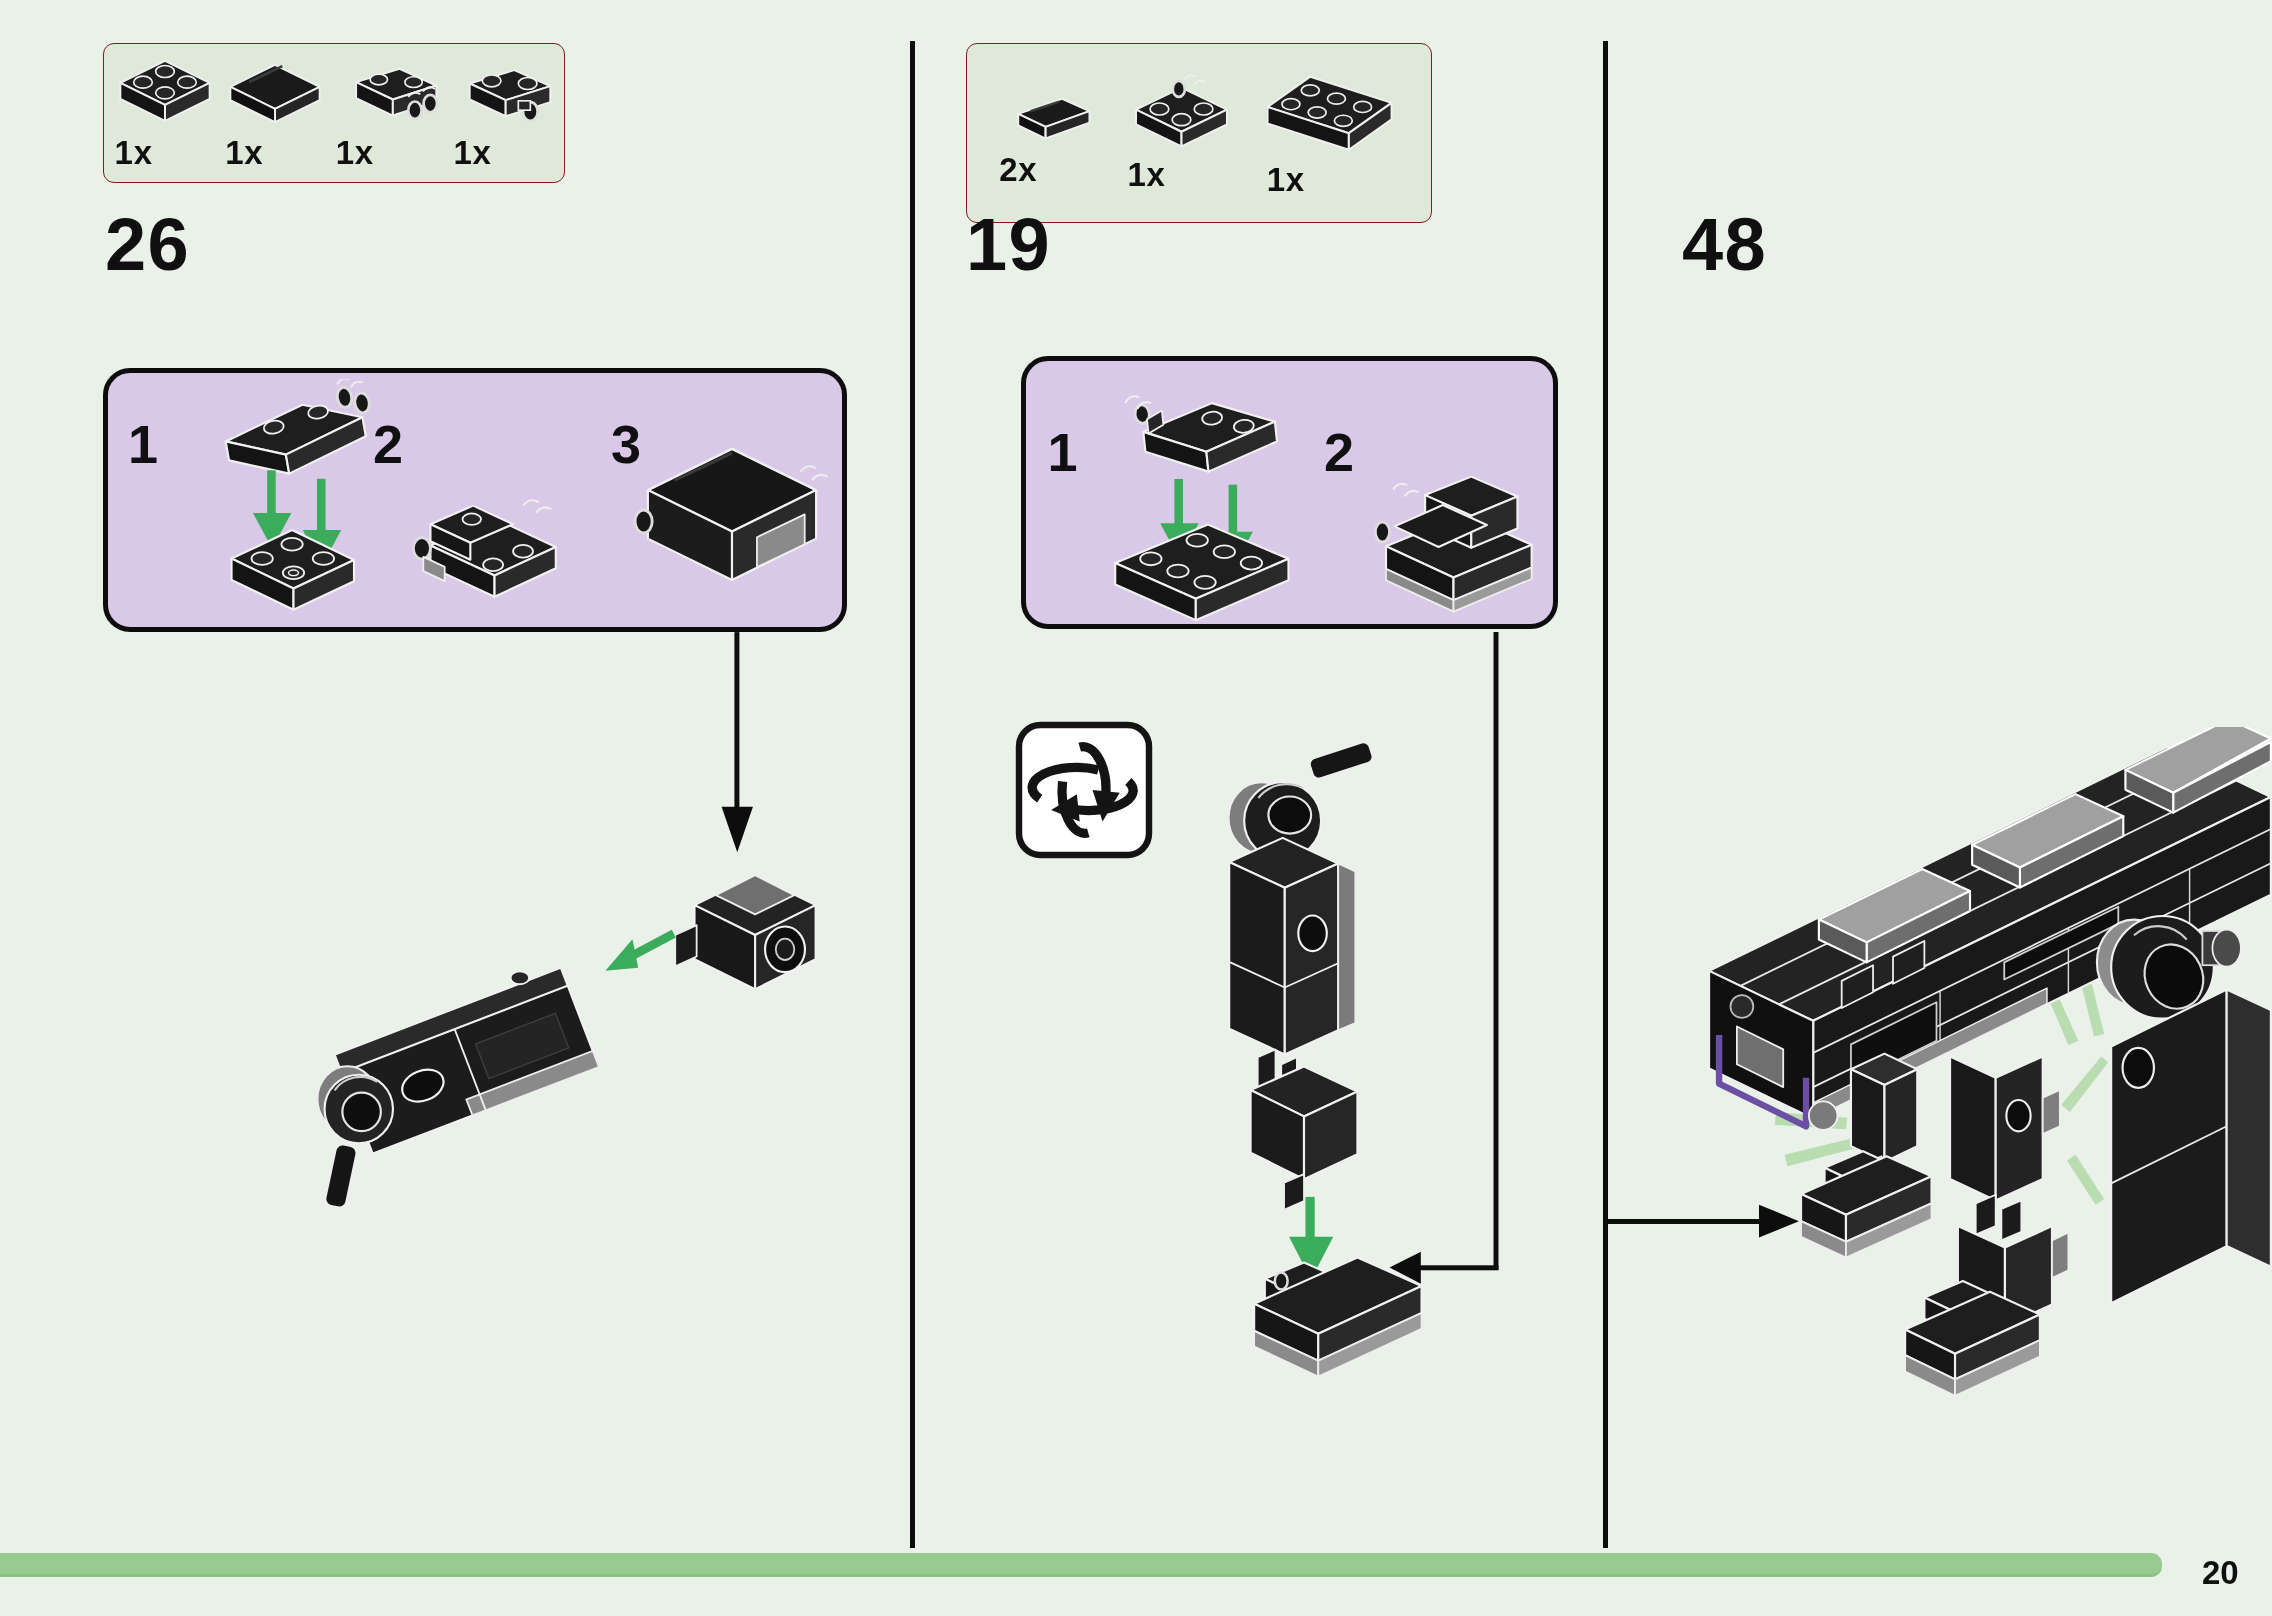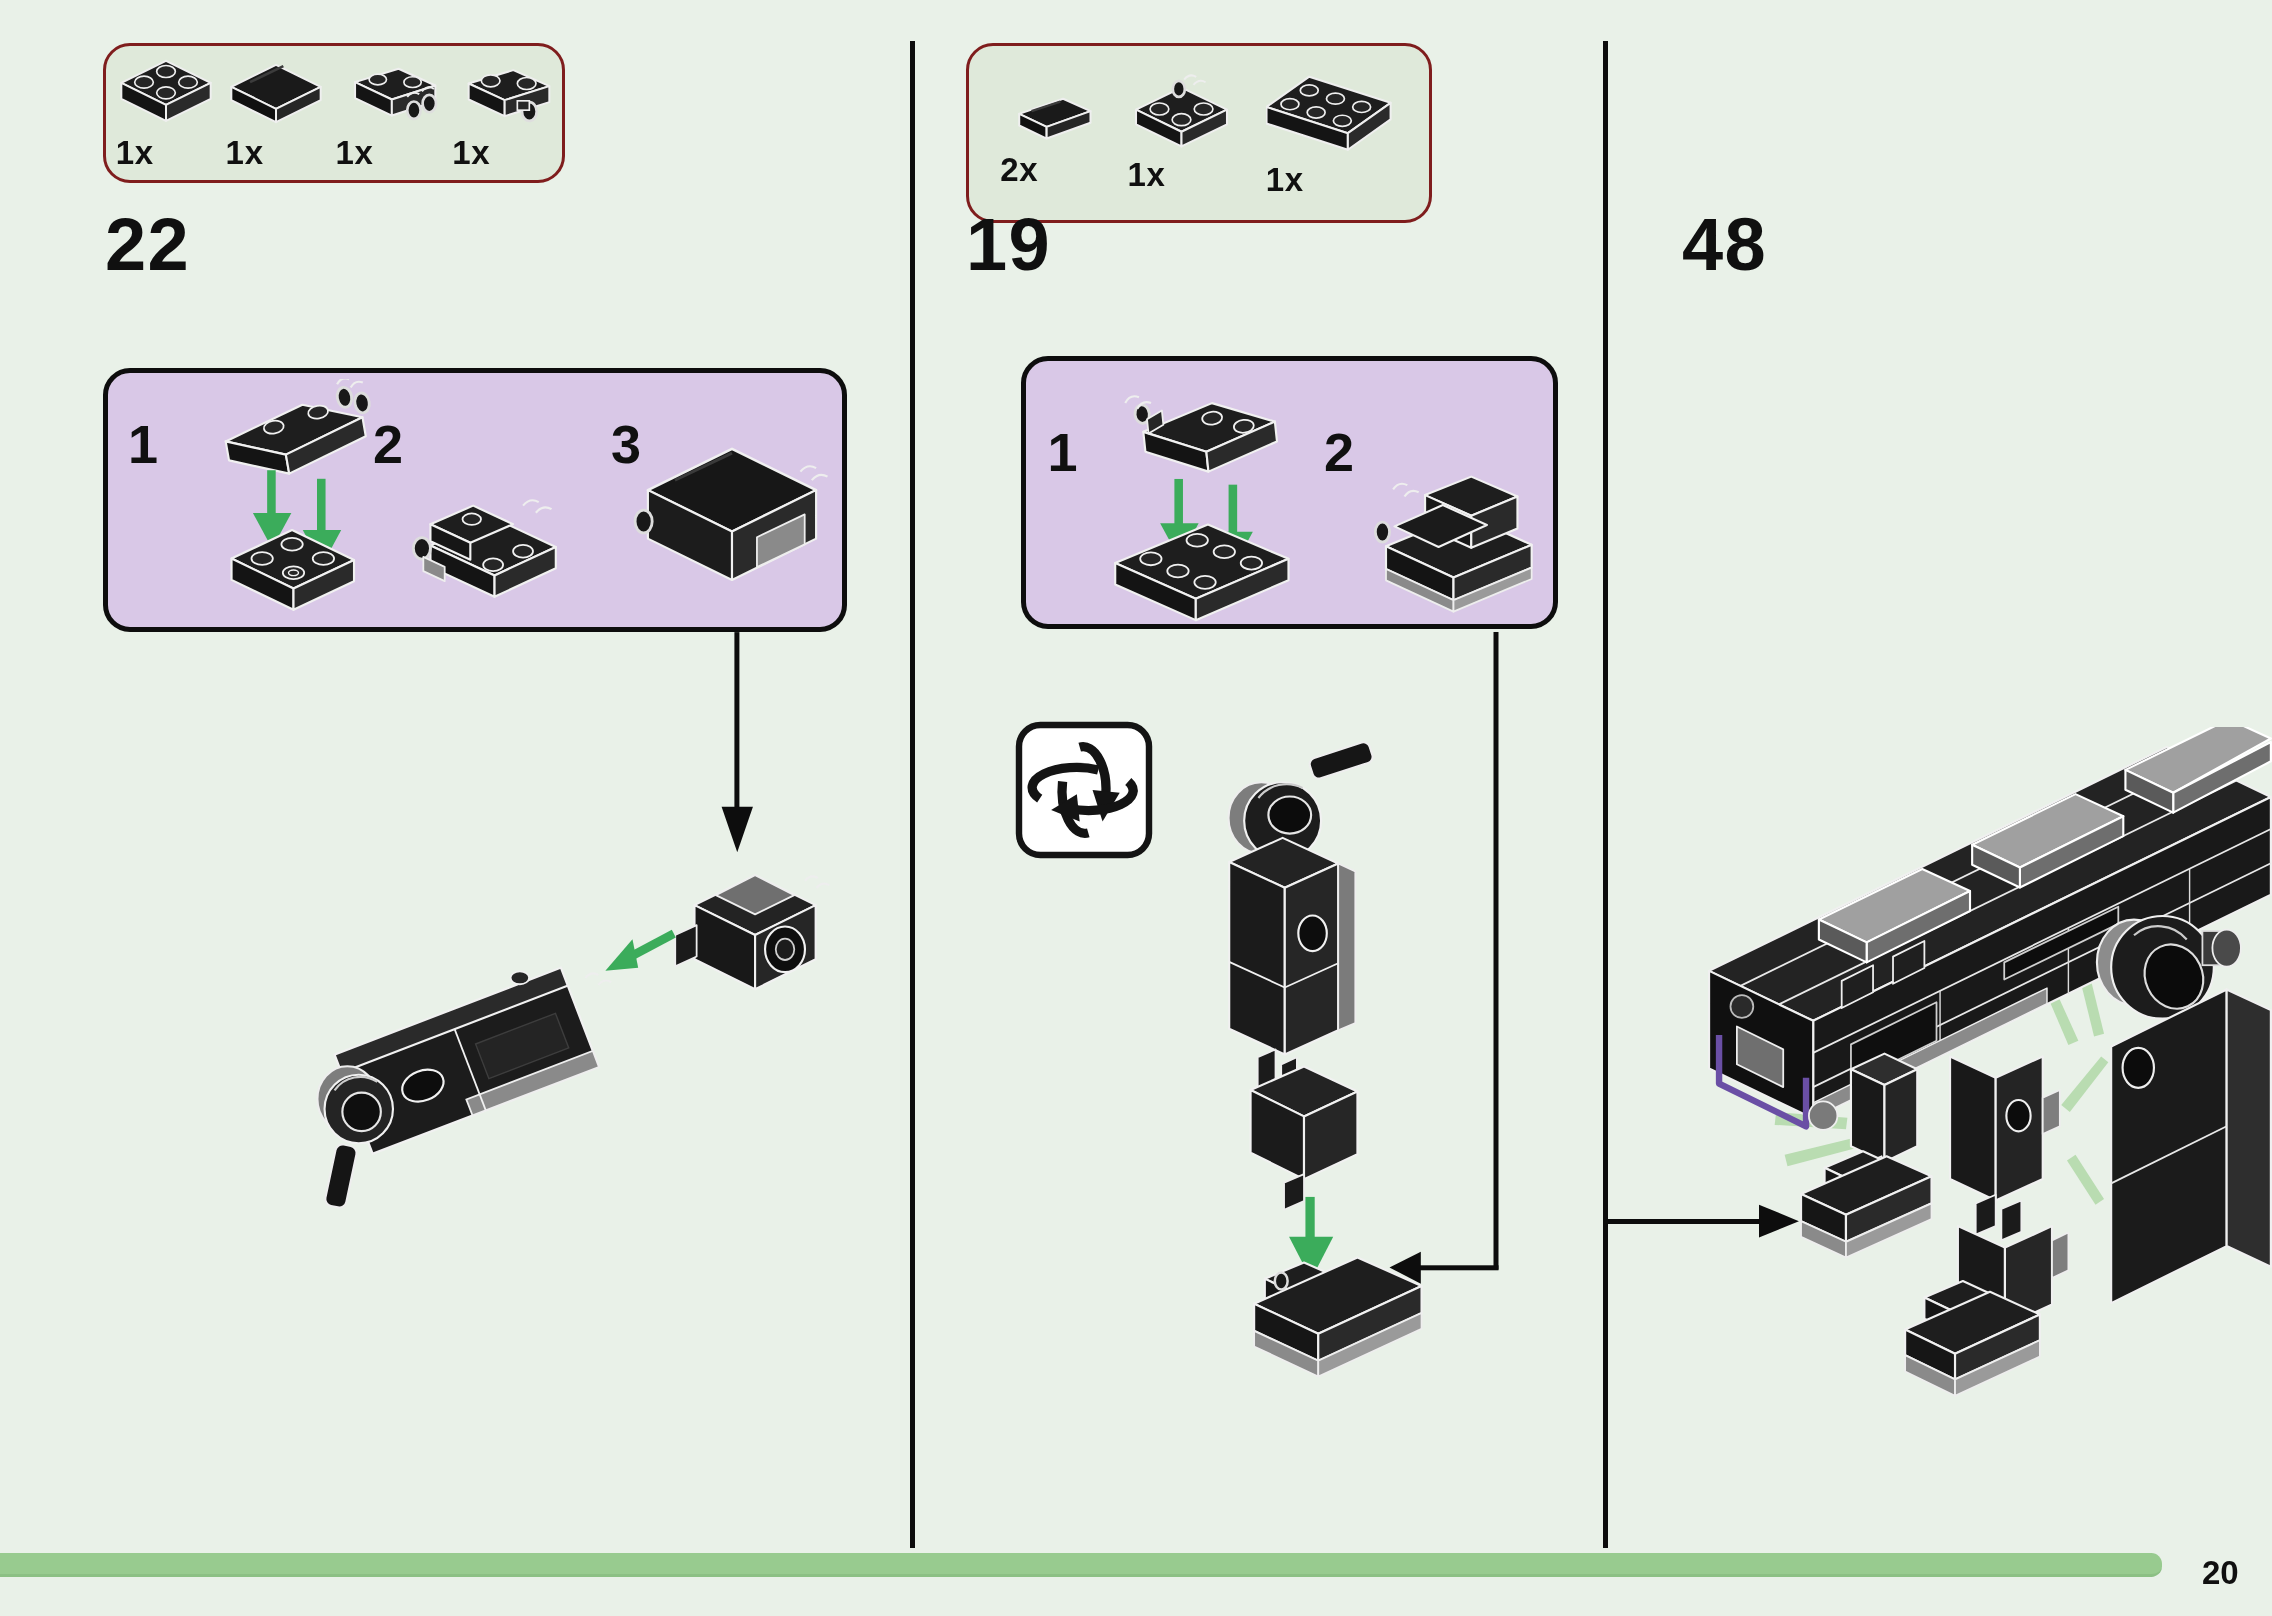--- a/index.html
+++ b/index.html
@@ -1,22 +1,22 @@
 <!DOCTYPE html>
 <html style="font-size:11.4px"><head>
 <meta charset="utf-8">
 <style>
   html,body{margin:0;padding:0;}
   .page{position:relative;width:2273px;height:1616px;background:#e9f1e8;overflow:hidden;
         font-family:"Liberation Sans",sans-serif;color:#101010;}
 
   .divider{position:absolute;top:41px;width:5px;height:1507px;background:#0d0d0d;}
 
-  .parts-box{position:absolute;box-sizing:border-box;background:#dfe9da;border:3px solid #7f1d1d;
-             border-radius:27px;display:flex;align-items:center;justify-content:space-evenly;}
+  .parts-box{position:absolute;box-sizing:border-box;background:#dfe9da;border:1px solid #7f1d1d;
+             border-radius:11px;display:flex;align-items:center;justify-content:space-evenly;}
   .part-cell{display:flex;flex-direction:column;align-items:flex-start;}
   .part-cell svg{display:block;}
   .part-qty{font-size:33px;font-weight:700;margin-top:2.9px;letter-spacing:0.7px;}
 
   .step-num{position:absolute;font-size:74px;font-weight:700;line-height:1;letter-spacing:1.4px;}
 
   .sub-panel{position:absolute;box-sizing:border-box;background:#d9c8e7;border:5px solid #0d0d0d;
              border-radius:27px;}
   .sub-num{position:absolute;font-size:54px;font-weight:700;line-height:1;}
   .illus{position:absolute;}
@@ -120,21 +120,21 @@
         <ellipse cx="100" cy="46" rx="13" ry="8" fill="#262626" stroke="#efefef" stroke-width="2.5"></ellipse>
         <ellipse cx="138" cy="58" rx="13" ry="8" fill="#262626" stroke="#efefef" stroke-width="2.5"></ellipse>
         <ellipse cx="34" cy="54" rx="13" ry="8" fill="#262626" stroke="#efefef" stroke-width="2.5"></ellipse>
         <ellipse cx="72" cy="66" rx="13" ry="8" fill="#262626" stroke="#efefef" stroke-width="2.5"></ellipse>
         <ellipse cx="110" cy="78" rx="13" ry="8" fill="#262626" stroke="#efefef" stroke-width="2.5"></ellipse>
       </svg>
       <span class="part-qty">1x</span>
     </div>
   </div>
 
-  <div class="step-num" style="left:105px;top:208px">22</div>
+  <div class="step-num" style="left:105px;top:208px">26</div>
   <div class="step-num" style="left:966px;top:208px">19</div>
   <div class="step-num" style="left:1682px;top:208px">48</div>
 
   <div class="sub-panel" style="left:103px;top:368px;width:744px;height:264px">
     <span class="sub-num" style="left:20px;top:44px">1</span>
     <span class="sub-num" style="left:265px;top:44px">2</span>
     <span class="sub-num" style="left:503px;top:44px">3</span>
 
     <svg class="illus" style="left:68px;top:5.7px" width="235" height="248" viewBox="0 0 330 348">
       <g transform="rotate(-10 170 80)">

